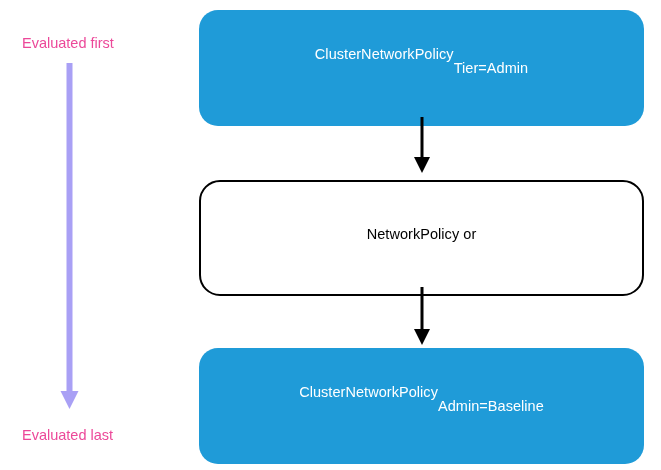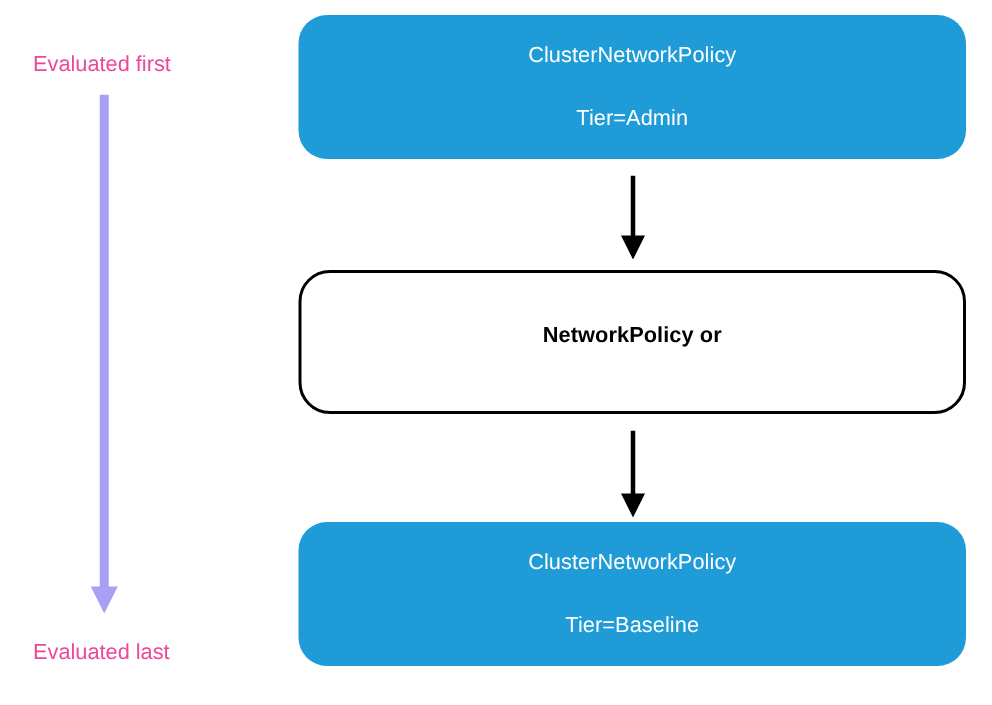--- a/index.html
+++ b/index.html
@@ -16,40 +16,39 @@
     height: 470px;
     background: #ffffff;
     overflow: hidden;
   }
 
   
   .node {
     position: absolute;
     left: 199px;
     width: 445px;
-    height: 96px;
+    height: 116px;
     box-sizing: border-box;
     display: flex;
-    flex-direction: column;
+    flex-direction: row;
     align-items: center;
     justify-content: center;
   }
   .node.policy-admin   { top: 10px;  }
   .node.policy-middle  { top: 180px; }
   .node.policy-base    { top: 348px; }
 
   .node.filled {
     background: #1f9bd8;
     border-radius: 19px;
   }
   .node.outlined {
     background: #ffffff;
     border: 2px solid #000000;
     border-radius: 21px;
-    font-weight: bold;
   }
 
   .node-line {
     font-size: 14.5px;
     line-height: 1;
     letter-spacing: 0.05px;
     white-space: nowrap;
   }
   .node.filled .node-line { color: #ffffff; }
   .node.outlined .node-line { color: #000000; }
@@ -123,16 +122,16 @@
 
   <div class="connector arrow-2">
     <svg width="16" height="58" viewBox="0 0 16 58" xmlns="http://www.w3.org/2000/svg">
       <rect x="6.5" y="0" width="3" height="44" fill="#000000"></rect>
       <polygon points="0,42 16,42 8,58" fill="#000000"></polygon>
     </svg>
   </div>
 
   <div class="node filled policy-base">
     <div class="node-line primary">ClusterNetworkPolicy</div>
-    <div class="node-line secondary">Tier=Baseline</div>
+    <div class="node-line secondary">Admin=Baseline</div>
   </div>
 
 </div>
 
 </body></html>

